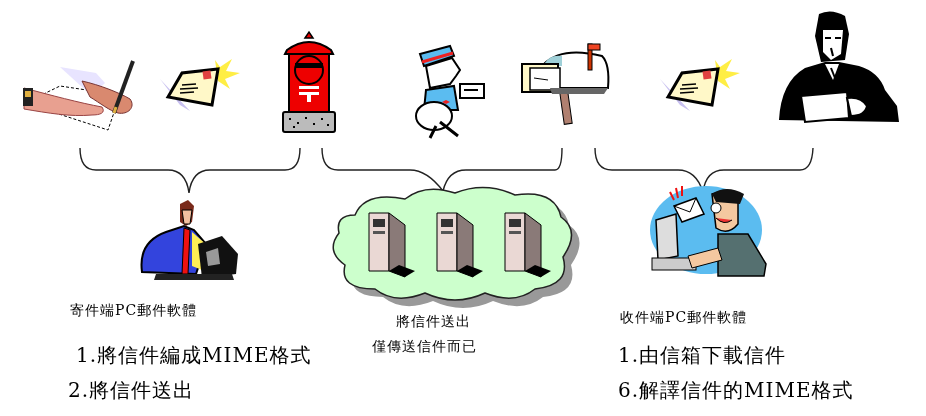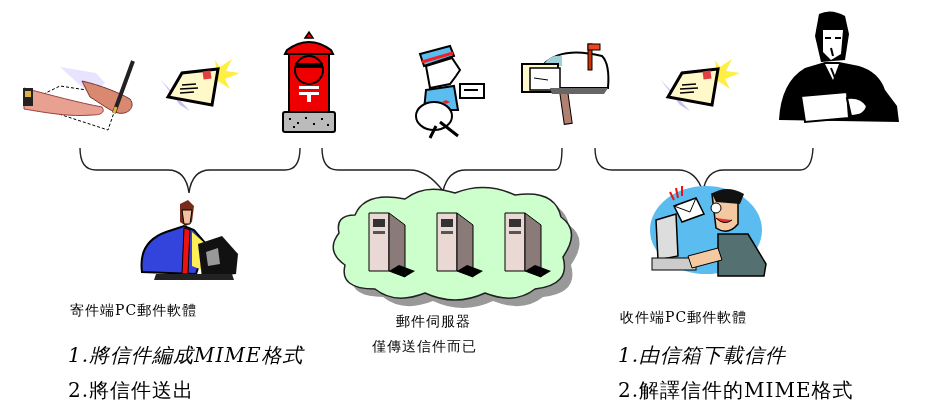--- a/index.html
+++ b/index.html
@@ -179,21 +179,21 @@
     <path d="M64,10 Q80,4 90,14 L90,40 Q80,52 68,44 Z" fill="#f4c8a0" stroke="#000" stroke-width="1.5"></path>
     <path d="M64,10 Q78,0 96,10 L92,20 L68,18 Z" fill="#111"></path>
     <circle cx="68" cy="24" r="5" fill="#fff" stroke="#000" stroke-width="1"></circle>
     <path d="M68,34 Q76,42 84,36" fill="#ee3333" stroke="#000" stroke-width="1"></path>
     <path d="M70,50 L100,50 L118,80 L116,92 L70,92 Z" fill="#557070" stroke="#000" stroke-width="1.5"></path>
     <path d="M40,72 L70,64 L74,76 L44,84 Z" fill="#f4c8a0" stroke="#000" stroke-width="1"></path>
   </svg>
 </div>
 
 <div class="label title-label" style="left:70px;top:298px;">寄件端PC郵件軟體</div>
-<div class="label" style="left:68px;top:343px;font-style:italic;">1.將信件編成MIME格式</div>
+<div class="label" style="left:76px;top:343px;">1.將信件編成MIME格式</div>
 <div class="label" style="left:68px;top:378px;text-align:center;">2.將信件送出</div>
 
-<div class="label title-label" style="left:396px;top:309px;">郵件伺服器</div>
+<div class="label title-label" style="left:396px;top:309px;">將信件送出</div>
 <div class="label title-label" style="left:372px;top:334px;">僅傳送信件而已</div>
 
 <div class="label title-label" style="left:620px;top:305px;">收件端PC郵件軟體</div>
-<div class="label" style="left:618px;top:343px;font-style:italic;">1.由信箱下載信件</div>
-<div class="label" style="left:618px;top:378px;">2.解譯信件的MIME格式</div>
+<div class="label" style="left:618px;top:343px;">1.由信箱下載信件</div>
+<div class="label" style="left:618px;top:378px;">6.解譯信件的MIME格式</div>
 
 </body></html>

